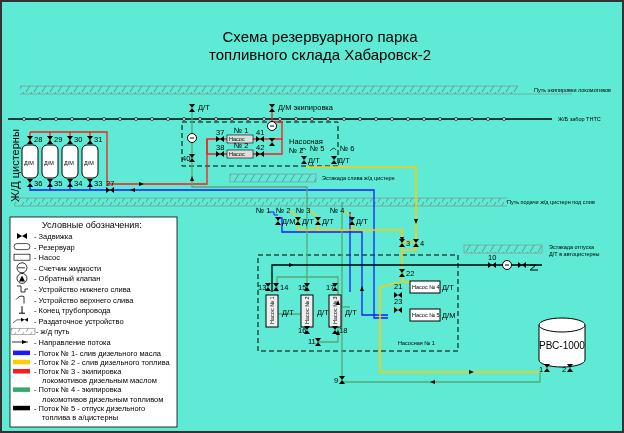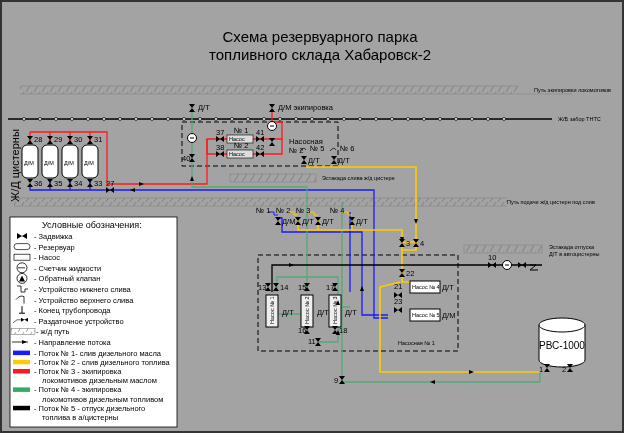--- a/index.html
+++ b/index.html
@@ -1,17 +1,17 @@
 <!DOCTYPE html>
 <html><head>
 <meta charset="utf-8">
 <style>
   html,body{margin:0;padding:0;background:#fff;}
   body{width:624px;height:433px;overflow:hidden;font-family:"Liberation Sans",sans-serif;}
-  #frame{position:absolute;left:0;top:0;width:620px;height:429px;border:2px solid #333;background:#a3a3a3;}
+  #frame{position:absolute;left:0;top:0;width:620px;height:429px;border:2px solid #333;background:#5eead4;}
   svg text{font-family:"Liberation Sans",sans-serif;}
   .t{font-size:7.5px;fill:#000;}
   .ts{font-size:5.5px;fill:#000;}
   .lg{font-size:7.5px;fill:#000;}
 </style>
 </head>
 <body>
 
 <div id="frame">
 <svg id="dia" width="620" height="429" viewBox="0 0 620 429">

